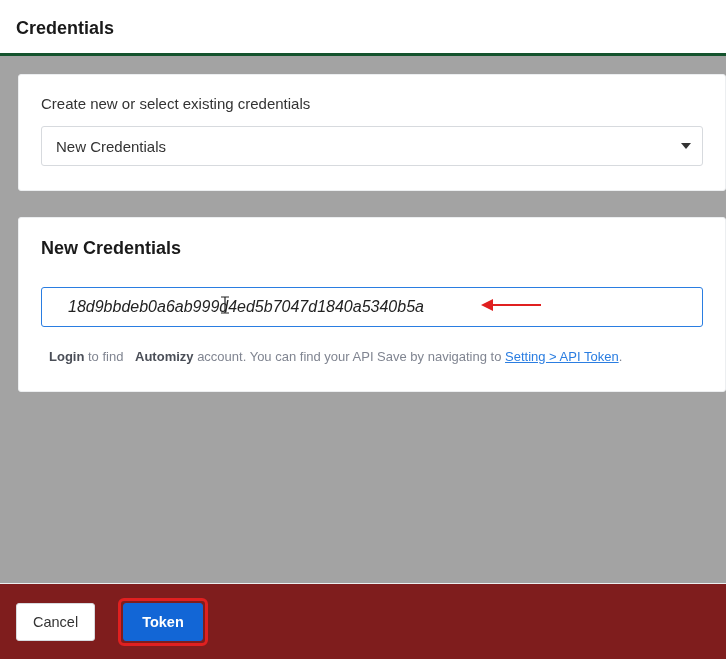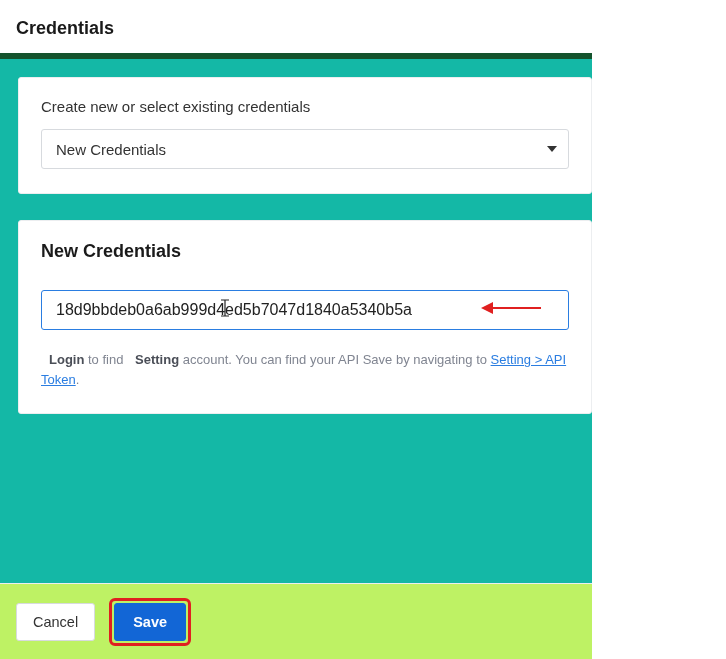--- a/index.html
+++ b/index.html
@@ -1,35 +1,35 @@
 <!DOCTYPE html>
 <html><head>
 <meta charset="utf-8">
 <style>
   * { box-sizing: border-box; margin: 0; padding: 0; }
   html, body { width: 726px; height: 659px; font-family: -apple-system, BlinkMacSystemFont, "Segoe UI", Arial, sans-serif; background: #fff; color: #222; }
-  .page { width: 592px; height: 659px; position: relative; display: flex; flex-direction: column; }
+  .page { width: 726px; height: 659px; position: relative; display: flex; flex-direction: column; }
   .header { padding: 18px 16px 14px 16px; }
   .header h1 { font-size: 18px; font-weight: 700; color: #1a1a1a; }
-  .content-area { flex: 1; background: #14b8a6; border-top: 6px solid #14532d; padding: 18px 0 0 18px; overflow: hidden; }
+  .content-area { flex: 1; background: #a3a3a3; border-top: 3px solid #14532d; padding: 18px 0 0 18px; overflow: hidden; }
   .card { background: #fff; border: 1px solid #eceef0; border-radius: 3px; padding: 20px 22px 24px 22px; margin-bottom: 26px; margin-right: 0; }
   .card-label { font-size: 15px; color: #333; margin-bottom: 14px; }
   .card-title { font-size: 18px; font-weight: 700; color: #1a1a1a; margin-bottom: 28px; }
   .select-wrap { position: relative; }
   .select-input { width: 100%; height: 40px; border: 1px solid #d7dade; border-radius: 3px; padding: 0 34px 0 14px; font-size: 15px; color: #333; background: #fff; cursor: pointer; outline: none; }
   .chevron { position: absolute; right: 12px; top: 50%; transform: translateY(-50%); pointer-events: none; }
   .chevron svg { display: block; }
   .token-wrap { position: relative; }
-  .token-input { width: 100%; height: 40px; border: 1px solid #2a7de1; border-radius: 3px; padding: 0 14px; font-size: 16px; font-family: inherit; color: #222; outline: none; }
+  .token-input { width: 100%; height: 40px; border: 1px solid #2a7de1; border-radius: 3px; padding: 0 26px; font-size: 16px; font-family: inherit; color: #222; outline: none; font-style: italic; }
   .text-cursor { position: absolute; top: 50%; transform: translateY(-50%); pointer-events: none; }
   .arrow-annotation { position: absolute; top: 50%; transform: translateY(-50%); pointer-events: none; }
   .help-text { font-size: 13px; color: #808591; margin-top: 20px; line-height: 1.5; }
   .help-text .bold { font-weight: 700; color: #4a4e57; padding-left: 8px; }
   .help-text .link { color: #2a7de1; cursor: pointer; text-decoration: underline; }
-  .footer { height: 76px; border-top: 1px solid #eceef0; background: #bef264; display: flex; align-items: center; padding: 0 16px; gap: 14px; }
+  .footer { height: 76px; border-top: 1px solid #eceef0; background: #7f1d1d; display: flex; align-items: center; padding: 0 16px; gap: 23px; }
   .btn { height: 38px; padding: 0 16px; border-radius: 3px; font-size: 14.5px; cursor: pointer; display: inline-flex; align-items: center; justify-content: center; }
   .btn-cancel { background: #fff; border: 1px solid #d7dade; color: #333; }
   .btn-save { background: #1266d6; border: 1px solid #1266d6; color: #fff; font-weight: 600; padding: 0 18px; }
   .save-highlight { border: 3px solid #e02020; border-radius: 6px; padding: 2px; display: inline-flex; }
 </style>
 </head>
 <body>
 
 <div class="page">
 
@@ -63,26 +63,26 @@
         </span>
         <span class="arrow-annotation" style="left:440px">
           <svg width="60" height="14" viewBox="0 0 60 14">
             <line x1="60" y1="7" x2="10" y2="7" stroke="#e02020" stroke-width="2"></line>
             <path d="M0 7 L12 1 L12 13 Z" fill="#e02020"></path>
           </svg>
         </span>
       </div>
 
       <div class="help-text">
-        <span class="bold">Login</span><span> to find </span><span class="bold">Setting</span><span> account. You can find your API Save by navigating to </span><span class="link">Setting &gt; API Token</span><span>.</span>
+        <span class="bold">Login</span><span> to find </span><span class="bold">Automizy</span><span> account. You can find your API Save by navigating to </span><span class="link">Setting &gt; API Token</span><span>.</span>
       </div>
     </div>
 
   </div>
 
   <div class="footer">
     <button class="btn btn-cancel">Cancel</button>
     <span class="save-highlight">
-      <button class="btn btn-save">Save</button>
+      <button class="btn btn-save">Token</button>
     </span>
   </div>
 
 </div>
 
 </body></html>

